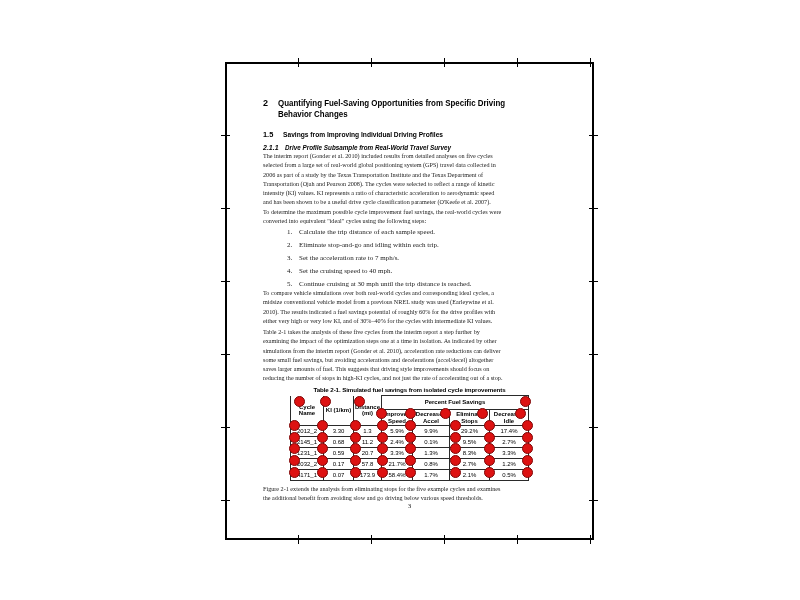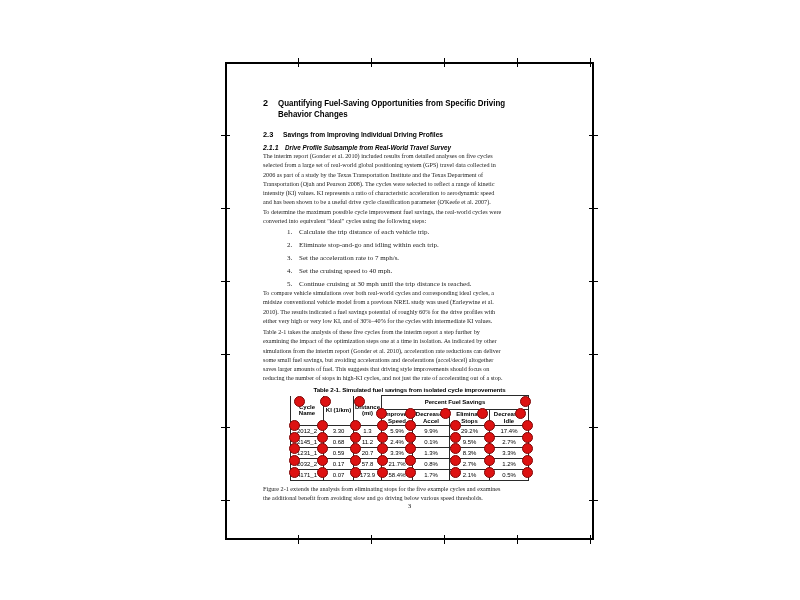--- a/index.html
+++ b/index.html
@@ -86,42 +86,42 @@
 
 <div class="page">
 
   <div class="h1">
     <span class="num">2</span>
     <span class="txt lines">Quantifying Fuel-Saving Opportunities from Specific Driving
 Behavior Changes</span>
   </div>
 
   <div class="h2">
-    <span class="num">2.3</span>
+    <span class="num">1.5</span>
     <span class="txt">Savings from Improving Individual Driving Profiles</span>
   </div>
 
   <div class="h3">
     <span class="num">2.1.1</span>
     <span class="txt">Drive Profile Subsample from Real-World Travel Survey</span>
   </div>
 
   <div class="para p1 lines">The interim report (Gonder et al. 2010) included results from detailed analyses on five cycles
 selected from a large set of real-world global positioning system (GPS) travel data collected in
 2006 as part of a study by the Texas Transportation Institute and the Texas Department of
 Transportation (Ojah and Pearson 2008). The cycles were selected to reflect a range of kinetic
 intensity (KI) values. KI represents a ratio of characteristic acceleration to aerodynamic speed
 and has been shown to be a useful drive cycle classification parameter (O'Keefe et al. 2007).
 To determine the maximum possible cycle improvement fuel savings, the real-world cycles were
 converted into equivalent "ideal" cycles using the following steps:</div>
 
   <div class="steps">
     <div class="item">
       <span class="n">1.</span>
-      <span>Calculate the trip distance of each vehicle trip.</span>
+      <span>Calculate the trip distance of each sample speed.</span>
     </div>
     <div class="item">
       <span class="n">2.</span>
       <span>Eliminate stop-and-go and idling within each trip.</span>
     </div>
     <div class="item">
       <span class="n">3.</span>
       <span>Set the acceleration rate to 7 mph/s.</span>
     </div>
     <div class="item">

